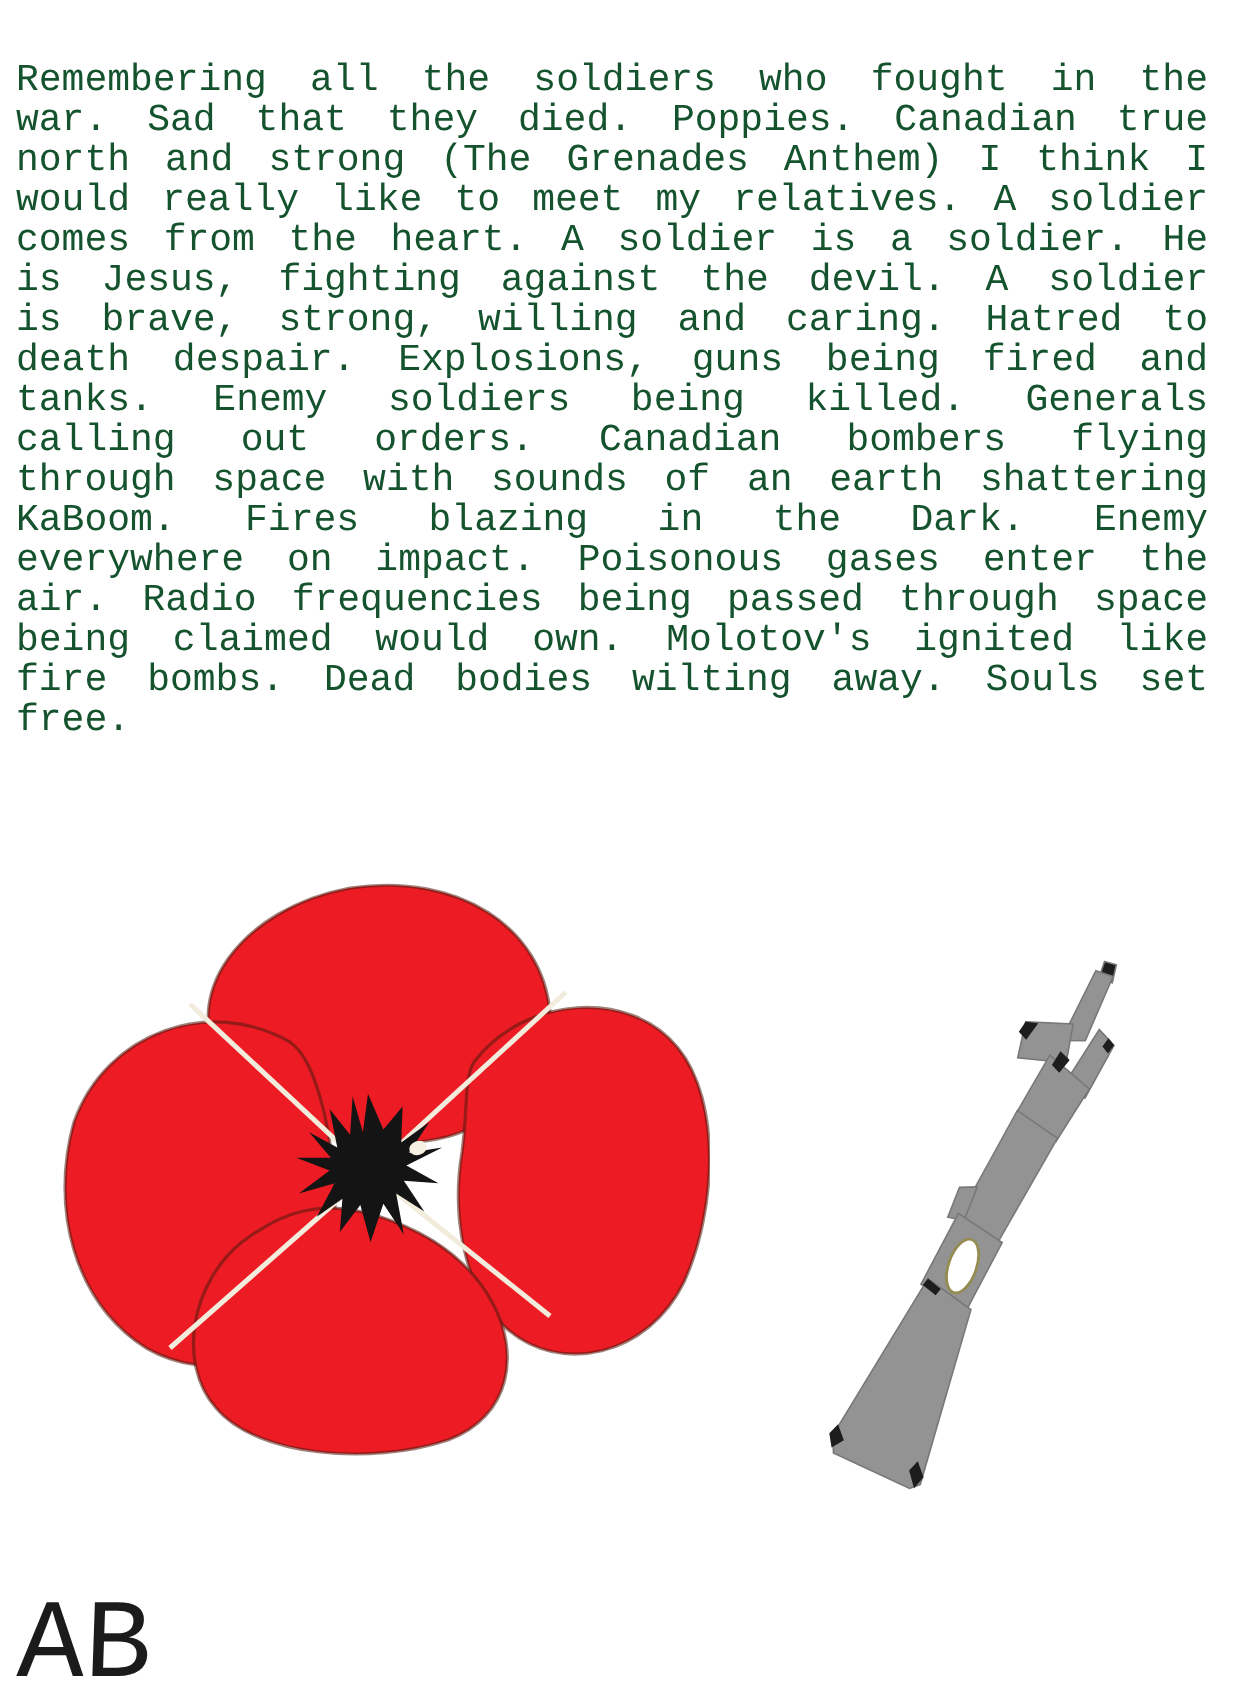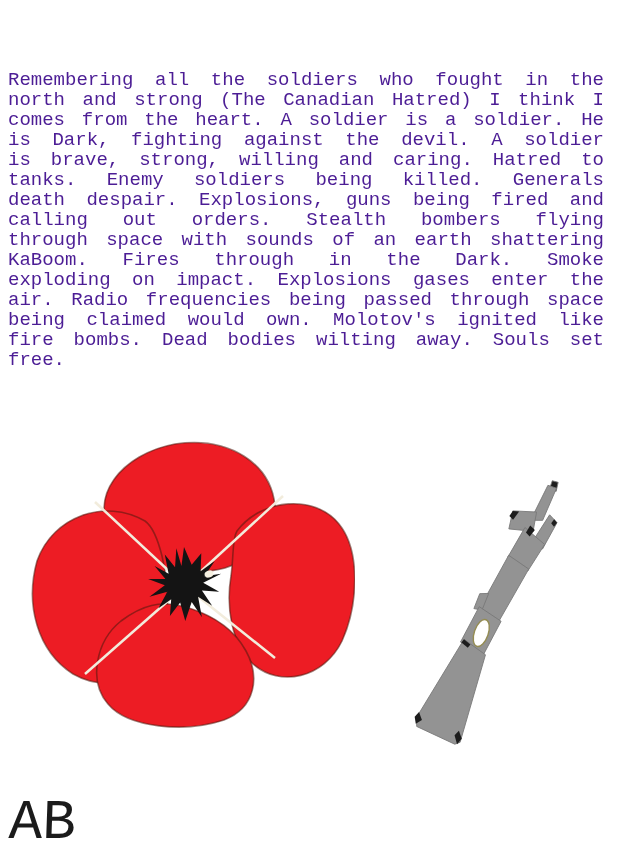--- a/index.html
+++ b/index.html
@@ -17,23 +17,22 @@
     background: #ffffff;
     font-family: "Liberation Mono", "DejaVu Sans Mono", monospace;
   }
   .poem {
     position: absolute;
     left: 8px;
     top: 30px;
     width: 596px;
     font-size: 19px;
     line-height: 20px;
-    color: #4c1d95;
+    color: #14532d;
     letter-spacing: 0;
-    margin-top: 40px;
   }
   .poem .line {
     text-align: justify;
     text-align-last: justify;
     height: 20px;
     overflow: hidden;
   }
   .poem .line.last {
     text-align-last: left;
   }
@@ -58,30 +57,32 @@
     fill: #1b1b1b;
   }
 </style>
 </head>
 <body>
 
 <div class="page">
 
   <div class="poem">
     <div class="line">Remembering all the soldiers who fought in the</div>
-    <div class="line">north and strong (The Canadian Hatred) I think I</div>
+    <div class="line">war. Sad that they died. Poppies. Canadian true</div>
+    <div class="line">north and strong (The Grenades Anthem) I think I</div>
+    <div class="line">would really like to meet my relatives. A soldier</div>
     <div class="line">comes from the heart. A soldier is a soldier. He</div>
-    <div class="line">is Dark, fighting against the devil. A soldier</div>
+    <div class="line">is Jesus, fighting against the devil. A soldier</div>
     <div class="line">is brave, strong, willing and caring. Hatred to</div>
+    <div class="line">death despair. Explosions, guns being fired and</div>
     <div class="line">tanks. Enemy soldiers being killed. Generals</div>
-    <div class="line">death despair. Explosions, guns being fired and</div>
-    <div class="line">calling out orders. Stealth bombers flying</div>
+    <div class="line">calling out orders. Canadian bombers flying</div>
     <div class="line">through space with sounds of an earth shattering</div>
-    <div class="line">KaBoom. Fires through in the Dark. Smoke</div>
-    <div class="line">exploding on impact. Explosions gases enter the</div>
+    <div class="line">KaBoom. Fires blazing in the Dark. Enemy</div>
+    <div class="line">everywhere on impact. Poisonous gases enter the</div>
     <div class="line">air. Radio frequencies being passed through space</div>
     <div class="line">being claimed would own. Molotov's ignited like</div>
     <div class="line">fire bombs. Dead bodies wilting away. Souls set</div>
     <div class="line last">free.</div>
   </div>
 
   <svg class="poppy-svg" width="330" height="300" viewBox="0 0 330 300" xmlns="http://www.w3.org/2000/svg">
 
     <path stroke="rgba(80,25,15,0.55)" stroke-width="1.6" d="M 88,100 C 62,62 96,18 150,8 C 205,0 246,28 250,70 C 252,98 232,122 200,132 C 168,141 110,134 88,100 Z" fill="#ed1c24"></path>
     <path stroke="rgba(80,25,15,0.55)" stroke-width="1.6" d="M 120,85 C 80,62 28,80 12,125 C 0,168 12,215 48,238 C 80,256 118,246 133,215 C 146,188 144,150 137,120 C 132,100 127,90 120,85 Z" fill="#ed1c24"></path>

